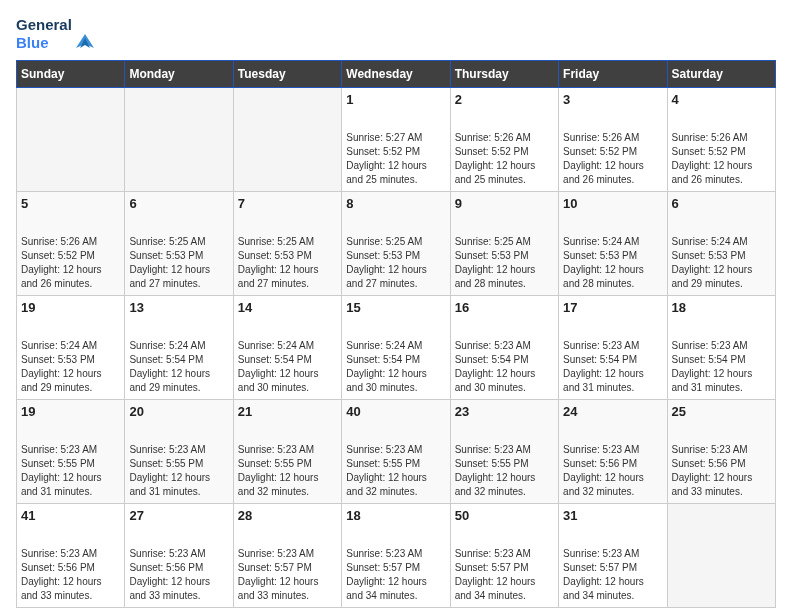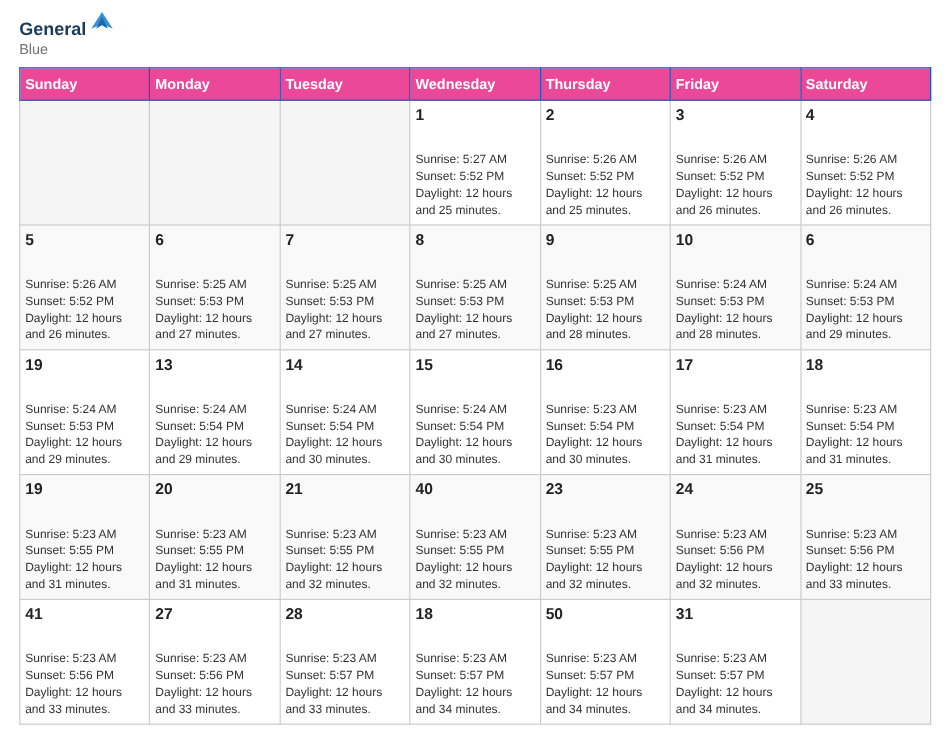--- a/index.html
+++ b/index.html
@@ -31,21 +31,21 @@
     .location {
       font-size: 14px;
       color: #444;
     }
     table {
       width: 100%;
       border-collapse: collapse;
       font-size: 11px;
     }
     thead tr th {
-      background-color: #ec4899;
+      background-color: #404040;
       color: #fff;
       padding: 6px 4px;
       text-align: left;
       font-size: 12px;
       font-weight: bold;
       border: 1px solid #2255bb;
     }
     tbody tr td {
       border: 1px solid #ccc;
       vertical-align: top;
@@ -71,24 +71,24 @@
     }
     .empty-cell {
       background: #f5f5f5 !important;
     }
   </style>
 </head>
 <body>
 
 <div class="header">
   <div class="logo">
-  <div style="display:flex;align-items:flex-start;">
+  <div style="display:flex;align-items:flex-end;">
     <div style="position:relative;">
       <div style="font-size:15px;font-weight:bold;color:#1a3a5c;line-height:1.2;">General</div>
-      <div style="font-size:12px;font-weight:normal;color:#737373;line-height:1.2;">Blue</div>
+      <div style="font-size:15px;font-weight:bold;color:#3b82f6;line-height:1.2;">Blue</div>
     </div>
     <svg width="22" height="22" viewBox="0 0 22 22" style="margin-left:2px;margin-top:-10px;">
       <polygon points="2,18 11,4 20,18 11,14" fill="#3a8fd4"></polygon>
       <polygon points="6,18 11,8 16,18 11,15" fill="#1a6ab0"></polygon>
     </svg>
   </div>
 </div>
   <div class="title-block">
     <div class="month-year"></div>
     <div class="location"></div>

